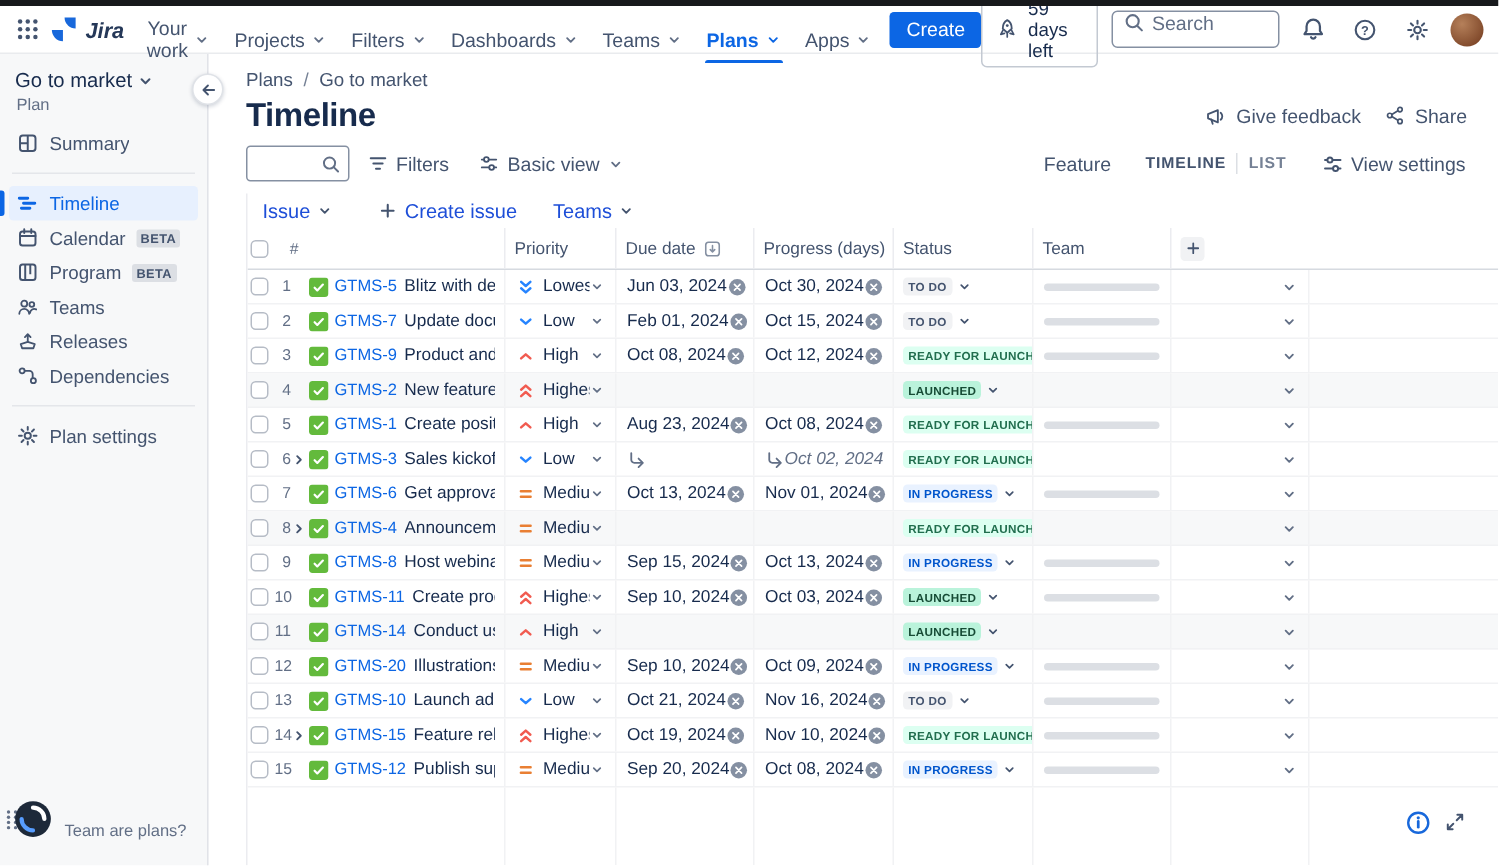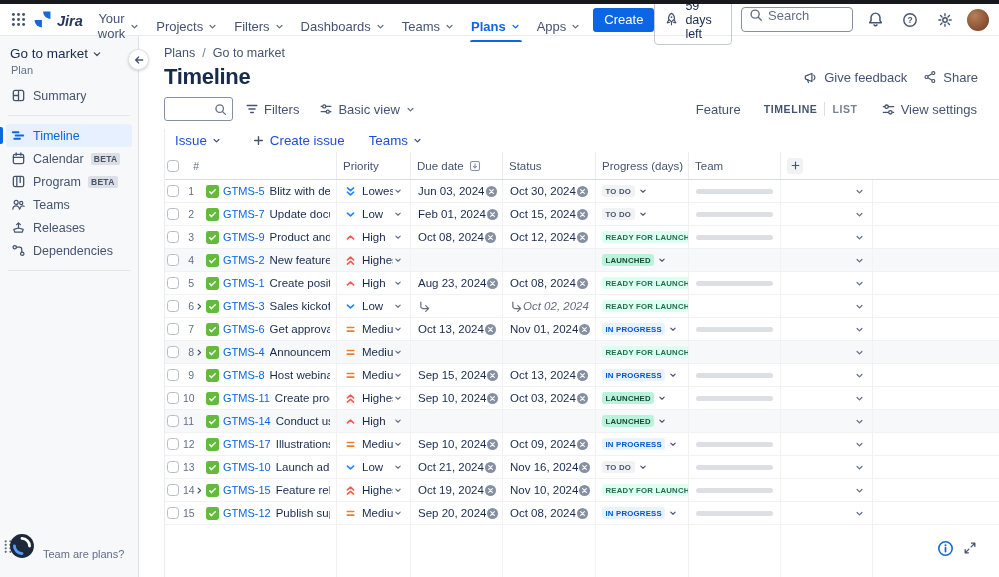--- a/index.html
+++ b/index.html
@@ -308,20 +308,31 @@
           <svg width="15" height="15" viewBox="0 0 16 16" fill="none" xmlns="http://www.w3.org/2000/svg">
             <circle cx="4" cy="4.5" r="1.8" stroke="#44546F" stroke-width="1.3"></circle>
             <circle cx="12" cy="11.5" r="1.8" stroke="#44546F" stroke-width="1.3"></circle>
             <path d="M5.8 4.5h3.4a2.3 2.3 0 012.3 2.3v2.9" stroke="#44546F" stroke-width="1.3" stroke-linecap="round"></path>
           </svg>
         </span>
         <span class="side-label" data-interactable="false">Dependencies</span>
       </div>
     </nav>
   <div class="side-sep" data-interactable="false"></div>
+  <nav class="side-nav" data-interactable="false">
+    <div class="side-item" data-interactable="true">
+      <span class="i" data-interactable="false">
+          <svg width="15" height="15" viewBox="0 0 16 16" fill="none" xmlns="http://www.w3.org/2000/svg">
+            <circle cx="8" cy="8" r="2.2" stroke="#44546F" stroke-width="1.4"></circle>
+            <path d="M8 1.8v2M8 12.2v2M1.8 8h2M12.2 8h2M3.6 3.6L5 5M11 11l1.4 1.4M12.4 3.6L11 5M5 11l-1.4 1.4" stroke="#44546F" stroke-width="1.4" stroke-linecap="round"></path>
+          </svg>
+        </span>
+      <span class="side-label" data-interactable="false">Plan settings</span>
+    </div>
+  </nav>
 </aside>
 <button class="collapse-btn" data-interactable="true">
     <span class="i" data-interactable="false">
       <svg width="12" height="12" viewBox="0 0 16 16" fill="none" xmlns="http://www.w3.org/2000/svg">
         <path d="M13 8H3.5M7.5 4L3.5 8l4 4" stroke="#44546F" stroke-width="1.7" stroke-linecap="round" stroke-linejoin="round"></path>
       </svg>
     </span>
   </button>
 
 <main class="main" data-interactable="false">
@@ -447,24 +458,24 @@
       <div class="hcell" data-interactable="true">
           <span data-interactable="false">Due date</span>
           <span class="i" data-interactable="false">
             <svg width="12" height="12" viewBox="0 0 16 16" fill="none" xmlns="http://www.w3.org/2000/svg">
               <rect x="2" y="2" width="12" height="12" rx="2.5" stroke="#8590A2" stroke-width="1.4"></rect>
               <path d="M8 5v5.2M6 8.6L8 10.6l2-2" stroke="#8590A2" stroke-width="1.4" stroke-linecap="round" stroke-linejoin="round"></path>
             </svg>
           </span>
         </div>
       <div class="hcell" data-interactable="true">
+          <span data-interactable="false">Progress (days)</span>
+        </div>
+      <div class="hcell" data-interactable="true">
           <span data-interactable="false">Status</span>
-        </div>
-      <div class="hcell" data-interactable="true">
-          <span data-interactable="false">Progress (days)</span>
         </div>
       <div class="hcell" data-interactable="true">
           <span data-interactable="false">Team</span>
         </div>
       <div class="hcell c-fill" data-interactable="false">
         <button class="add-col" data-interactable="true">
             <span class="i" data-interactable="false">
               <svg width="11" height="11" viewBox="0 0 16 16" fill="none" xmlns="http://www.w3.org/2000/svg">
                 <path d="M8 3.2v9.6M3.2 8h9.6" stroke="#44546F" stroke-width="1.7" stroke-linecap="round"></path>
               </svg>
@@ -1126,21 +1137,21 @@
           <div class="cell c-issue" data-interactable="false">
             <span class="cb" data-interactable="true"></span>
             <span class="rnum" data-interactable="false">12</span>
             <span class="expander" data-interactable="false"></span>
             <span class="type-i" data-interactable="false">
               <svg width="13" height="13" viewBox="0 0 16 16" fill="none" xmlns="http://www.w3.org/2000/svg">
                 <rect width="16" height="16" rx="3" fill="#63BA3C"></rect>
                 <path d="M4.6 8.4l2.2 2.2 4.6-4.8" stroke="#fff" stroke-width="1.8" fill="none" stroke-linecap="round" stroke-linejoin="round"></path>
               </svg>
             </span>
-            <a class="ikey" data-interactable="true">GTMS-17</a>
+            <a class="ikey" data-interactable="true">GTMS-20</a>
             <span class="isum" data-interactable="true">Illustrations for ...</span>
           </div>
           <div class="cell c-priority" data-interactable="true">
             <span class="i" data-interactable="false">
               <svg width="13" height="13" viewBox="0 0 16 16" fill="none" xmlns="http://www.w3.org/2000/svg">
                 <path d="M4 5.6h8M4 10h8" stroke="#E97F33" stroke-width="2" fill="none" stroke-linecap="round" stroke-linejoin="round"></path>
               </svg>
             </span>
             <span class="pri-label" data-interactable="false">Medium</span>
             <span class="i cell-chev" data-interactable="false">

